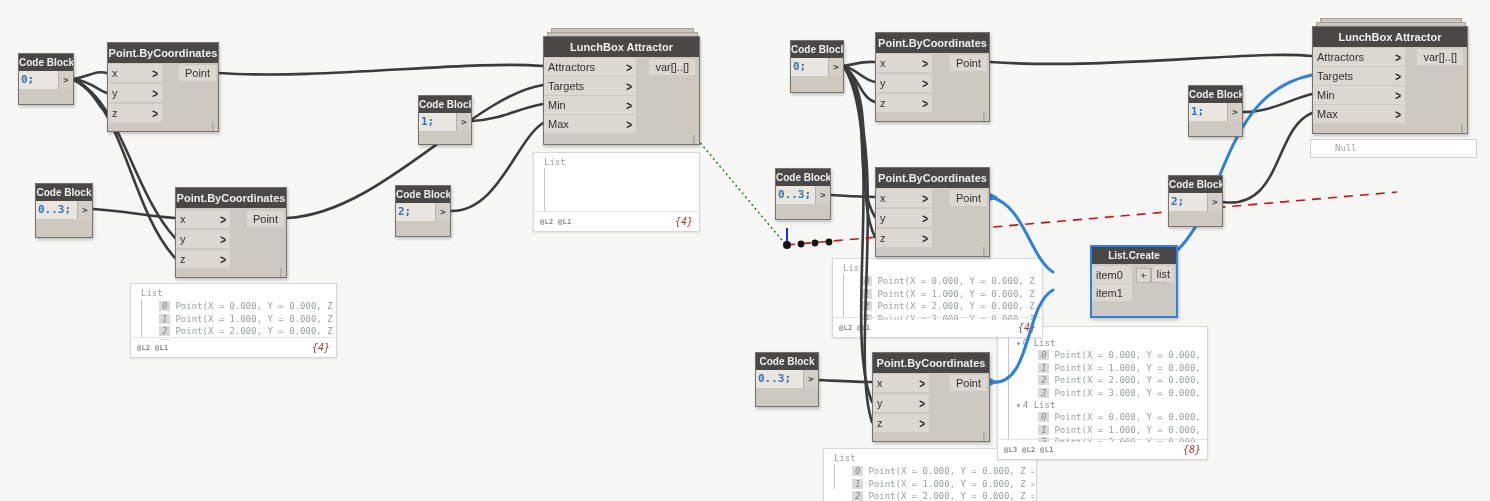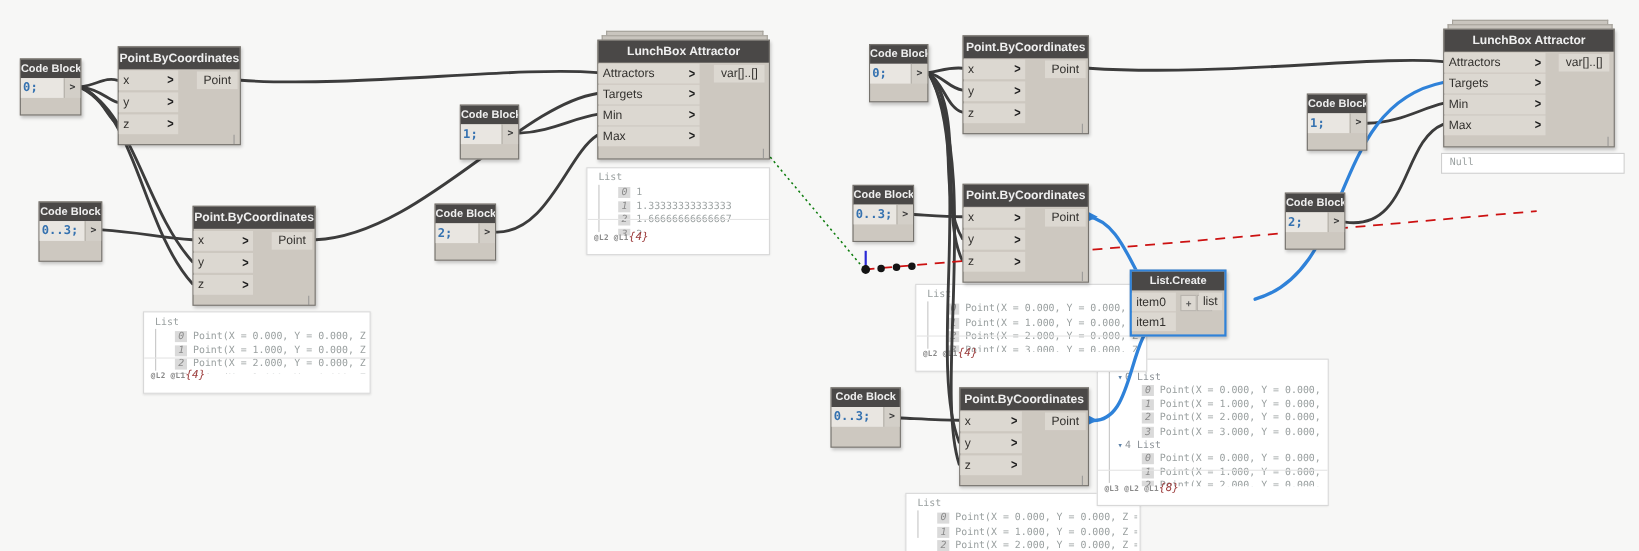--- a/index.html
+++ b/index.html
@@ -36,42 +36,36 @@
           box-shadow:0 1px 2px rgba(0,0,0,.10);overflow:hidden;
           font:9px "DejaVu Sans Mono",monospace;color:#9aa0a0;box-sizing:border-box}
   .bub-body{position:absolute;left:6px;right:2px;top:3px;bottom:17px;overflow:hidden}
   .blabel{height:13px;line-height:13px;padding-left:4px}
   .bline{position:absolute;left:10px;top:15px;bottom:20px;border-left:1px solid #c6c6c6;z-index:0}
   .li{height:12.5px;line-height:12.5px;white-space:nowrap;padding-left:22px;overflow:hidden}
   .li2{padding-left:34px}
   .lg{height:12px;line-height:12px;white-space:nowrap;padding-left:12px;color:#8d9398}
   .exp{color:#5d82a8;margin-right:2px;font-size:8px}
   .idx{background:#dadada;color:#8a8a8a;font-style:italic;padding:0 3px;margin-right:5px}
-  .bub-foot{position:absolute;left:0;right:0;bottom:0;height:32px;border-top:1px solid #e4e4e4;
-            display:flex;justify-content:flex-start;align-items:center;padding:0 6px;box-sizing:border-box}
+  .bub-foot{position:absolute;left:0;right:0;bottom:0;height:20px;border-top:1px solid #e4e4e4;
+            display:flex;justify-content:space-between;align-items:center;padding:0 6px;box-sizing:border-box}
   .tags{font-size:7px;font-weight:bold;color:#8a8a8a;letter-spacing:.3px}
   .count{font-size:10px;font-style:italic;color:#9c3c3c}
   .nullbox{position:absolute;background:#fff;border:1px solid #cfcfcf;z-index:8;
-           font:9px "DejaVu Sans Mono",monospace;color:#9aa0a0;line-height:17px;padding-left:7px;box-sizing:border-box}
+           font:9px "DejaVu Sans Mono",monospace;color:#9aa0a0;line-height:17px;padding-left:24px;box-sizing:border-box}
   .plusminus{position:absolute;background:#dcd8d1;border:1px solid #b5b1aa;color:#555;
              font:bold 9px "Liberation Sans",sans-serif;display:flex;align-items:center;justify-content:center}
 </style>
 </head>
 <body>
 
 <div class="bubble" style="left:533px;top:152px;width:167px;height:80px">
   <div class="bline"></div>
   <div class="bub-body">
       <div class="blabel">List</div>
-    <div>
-        <div class="li"><span class="idx">0</span><span>1</span></div>
-        <div class="li"><span class="idx">1</span><span>1.33333333333333</span></div>
-        <div class="li"><span class="idx">2</span><span>1.66666666666667</span></div>
-        <div class="li"><span class="idx">3</span><span>2</span></div>
-      </div>
     </div>
   <div class="bub-foot">
       <span class="tags">@L2 @L1</span>
     <span class="count">{4}</span>
     </div>
 </div>
 
 <div class="bubble" style="left:130px;top:283px;width:207px;height:75px">
   <div class="bline"></div>
   <div class="bub-body">
@@ -313,21 +307,21 @@
       <span class="chev">&gt;</span>
     </div>
   <div class="row" style="top:61px;width:56px">
       <span>z</span>
       <span class="chev">&gt;</span>
     </div>
   <div class="outlab" style="top:22px;right:2px">Point</div>
   <div class="lace">|</div>
 </div>
 
-<div class="node sel" style="left:1027px;top:245px;width:88px;height:61px;z-index:11">
+<div class="node sel" style="left:1090px;top:245px;width:88px;height:73px;z-index:11">
   <div class="hdr small">List.Create</div>
   <div class="row" style="top:19px;width:40px;height:17px">
       <span>item0</span>
     </div>
   <div class="row" style="top:37px;width:40px;height:17px">
       <span>item1</span>
     </div>
   <div class="plusminus" style="left:44px;top:21px;width:13px;height:13px">+</div>
   <div class="plusminus" style="left:59px;top:21px;width:12px;height:13px">-</div>
   <div class="outlab" style="top:19px;right:2px;padding:2px 4px">list</div>

